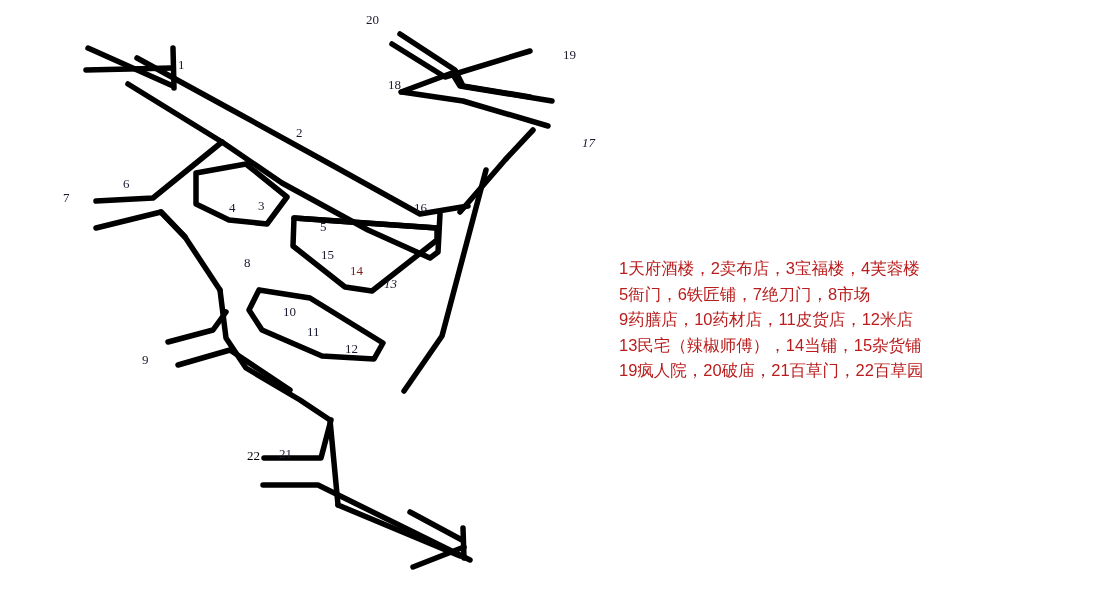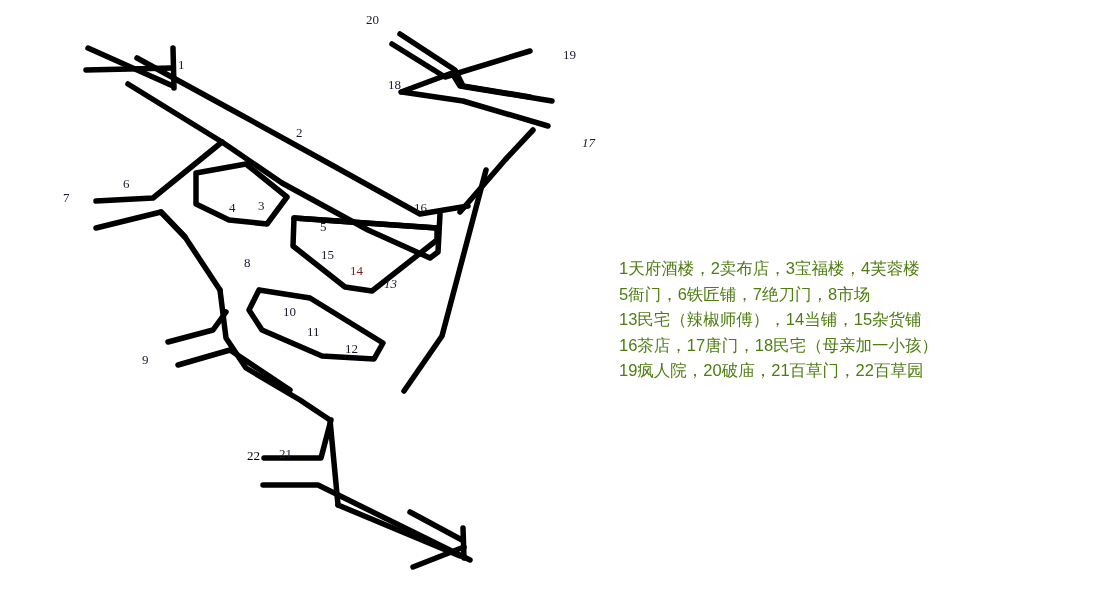--- a/index.html
+++ b/index.html
@@ -34,21 +34,21 @@
     white-space: nowrap;
     user-select: none;
   }
   #legend {
     position: absolute;
     left: 619px;
     top: 256px;
     width: 400px;
   }
   .legend-line {
-    color: #4d7c0f;
+    color: #b91c1c;
     font-family: "Liberation Sans", "DejaVu Sans", sans-serif;
     font-size: 16.5px;
     line-height: 25.5px;
     white-space: nowrap;
   }
 </style>
 </head>
 <body>
 
 <div id="page">
@@ -106,18 +106,18 @@
       <div class="map-label" style="left: 388px; top: 78px; color: rgb(26, 26, 46);">18</div>
       <div class="map-label" style="left: 563px; top: 48px; color: rgb(26, 26, 46);">19</div>
       <div class="map-label" style="left: 366px; top: 13px; color: rgb(26, 26, 46);">20</div>
       <div class="map-label" style="left: 279px; top: 447px; color: rgb(26, 26, 46);">21</div>
       <div class="map-label" style="left: 247px; top: 449px; color: #000000;">22</div>
     </div>
 
   <div id="legend">
       <div class="legend-line">1天府酒楼，2卖布店，3宝福楼，4芙蓉楼</div>
       <div class="legend-line">5衙门，6铁匠铺，7绝刀门，8市场</div>
+      <div class="legend-line">9药膳店，10药材店，11皮货店，12米店</div>
       <div class="legend-line">13民宅（辣椒师傅），14当铺，15杂货铺</div>
-      <div class="legend-line">16茶店，17唐门，18民宅（母亲加一小孩）</div>
       <div class="legend-line">19疯人院，20破庙，21百草门，22百草园</div>
     </div>
 
 </div>
 
 </body></html>

